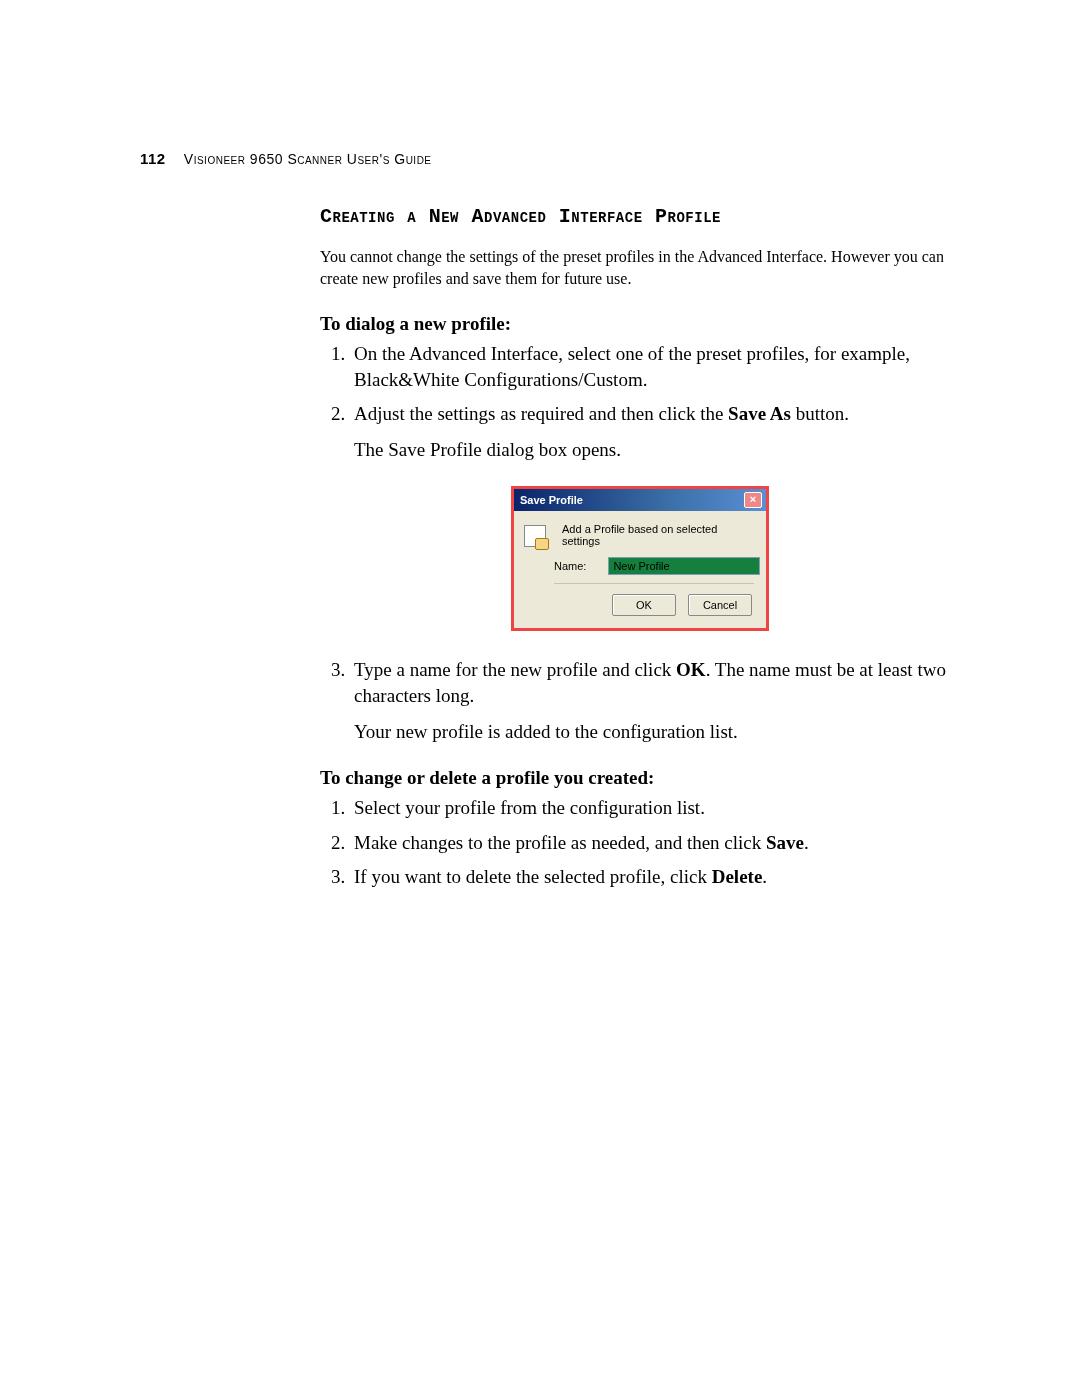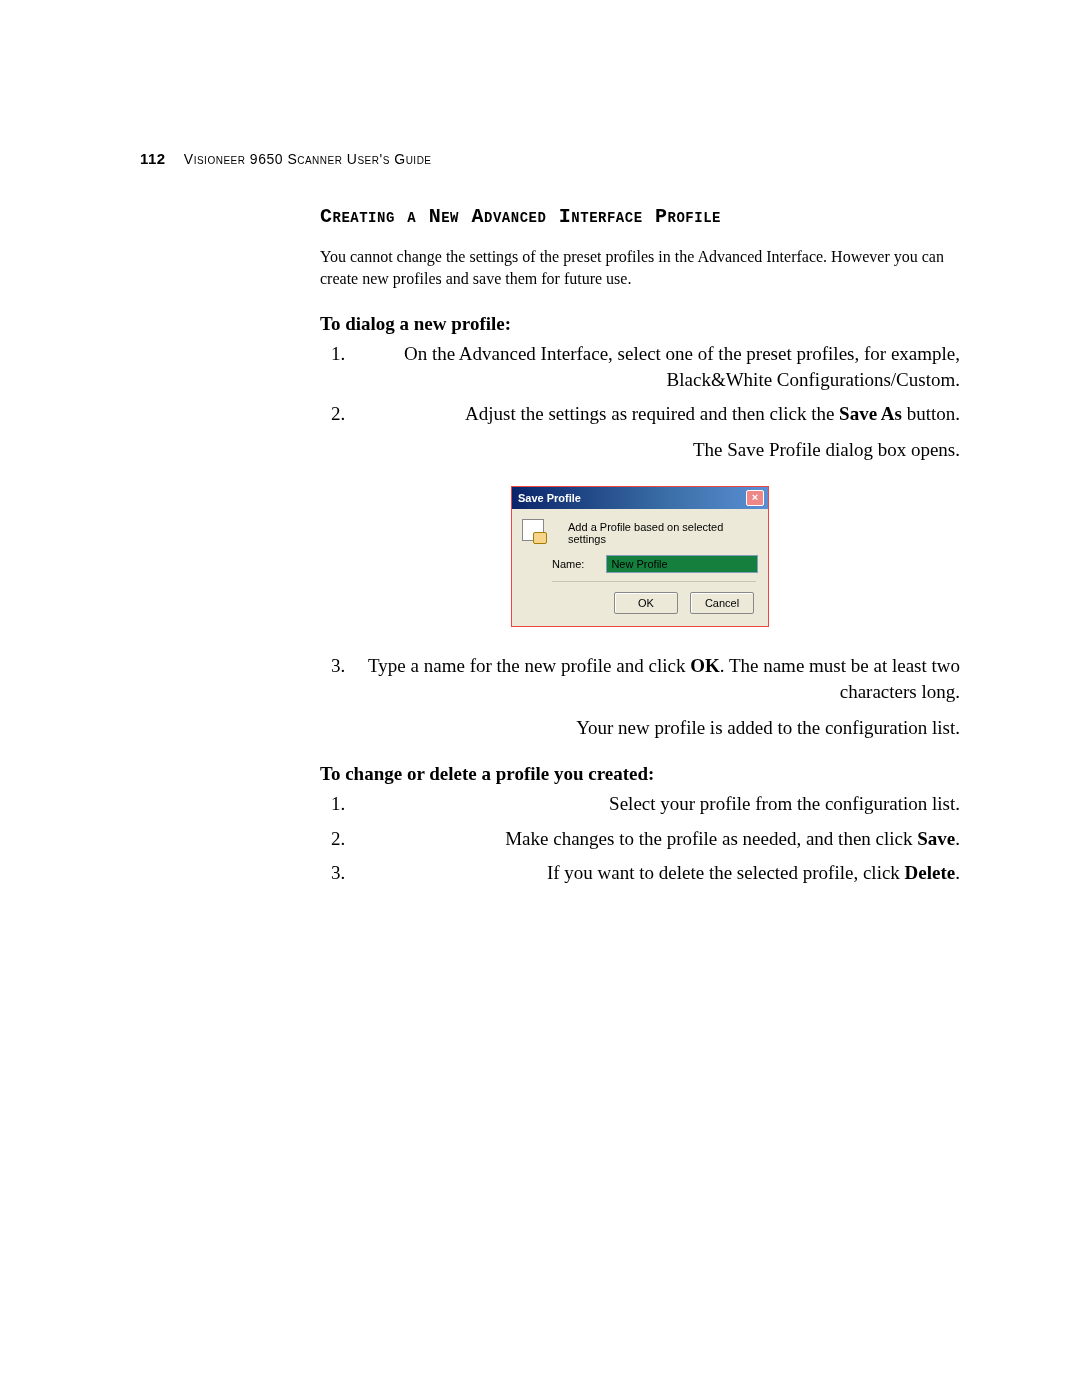--- a/index.html
+++ b/index.html
@@ -51,34 +51,33 @@
   .subhead {
     font-weight: 700;
     font-size: 19px;
     margin: 22px 0 6px 0;
   }
   ol.steps {
     margin: 0 0 20px 0;
     padding-left: 30px;
     font-size: 19px;
     line-height: 1.38;
-    text-align: right;
   }
   ol.steps li { margin-bottom: 8px; padding-left: 4px;}
-  ol.steps li p { margin: 10px 0 0 12px; }
+  ol.steps li p { margin: 10px 0 0 0; }
   .bold { font-weight: 700; }
 
   
   .dialog-wrap {
     margin: 22px auto 26px auto;
     width: 258px;
   }
   .dlg {
     width: 258px;
-    border: 1px solid #ef4444;
+    border: 3px solid #ef4444;
     background: #ece9d8;
     font-family: Tahoma, Arial, sans-serif;
     font-size: 11px;
     color: #000;
   }
   .dlg-titlebar {
     display: flex; align-items: center; justify-content: space-between;
     background: linear-gradient(to right, #0a246a, #3a6ea5 60%, #5a8fd6);
     color: #fff;
     font-weight: 700;
@@ -92,21 +91,21 @@
     border: 1px solid #fff;
     border-radius: 2px;
     display: flex; align-items: center; justify-content: center;
     color: #fff; font-weight: 700; font-size: 11px;
     line-height: 1;
   }
   .dlg-body {
     padding: 10px 12px 12px 10px;
   }
   .dlg-row1 {
-    display: flex; align-items: flex-start; gap: 24px;
+    display: flex; align-items: flex-end; gap: 16px;
     margin-bottom: 8px;
   }
   .dlg-icon {
     width: 22px; height: 22px;
     background: #fff;
     border: 1px solid #888;
     position: relative;
     flex: 0 0 auto;
   }
   .dlg-icon::after {

